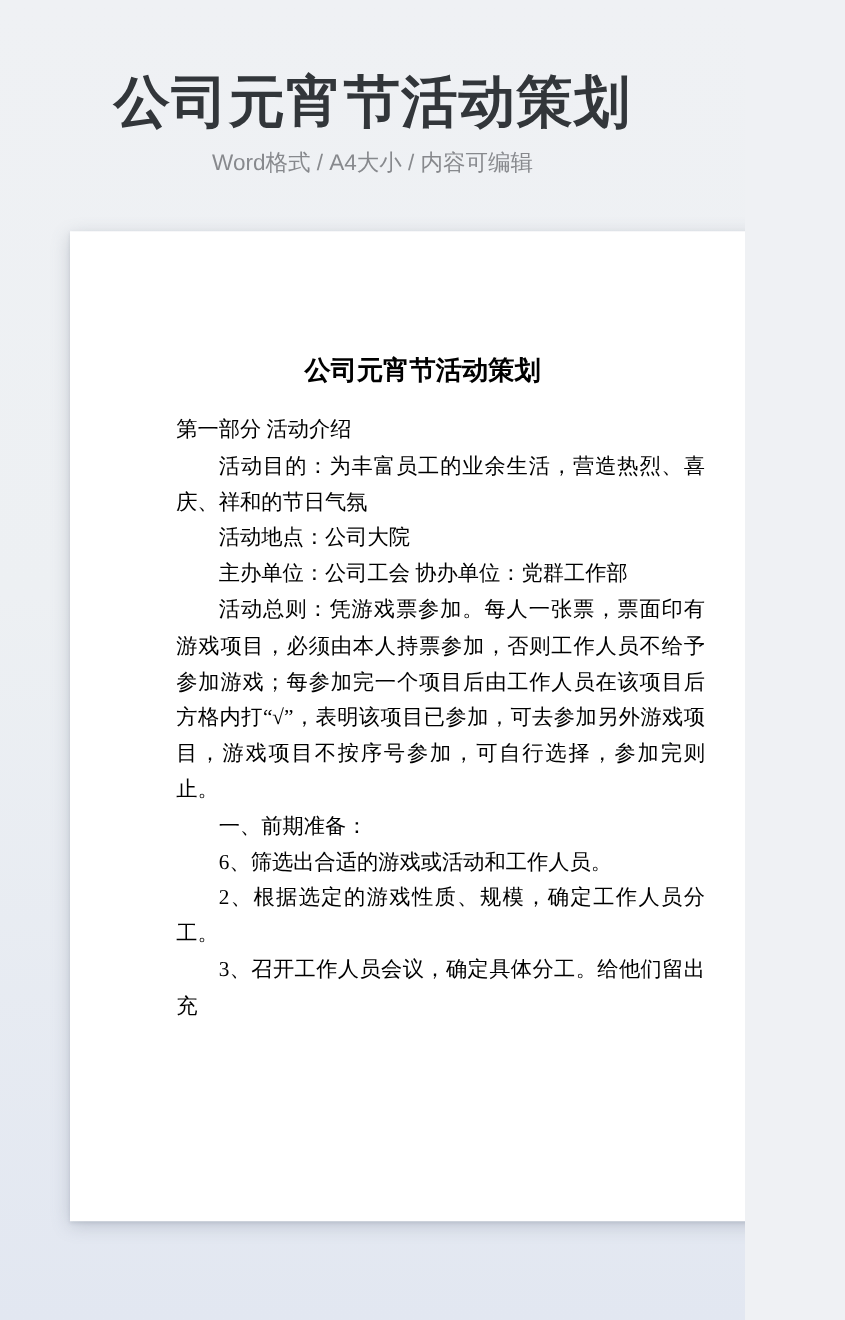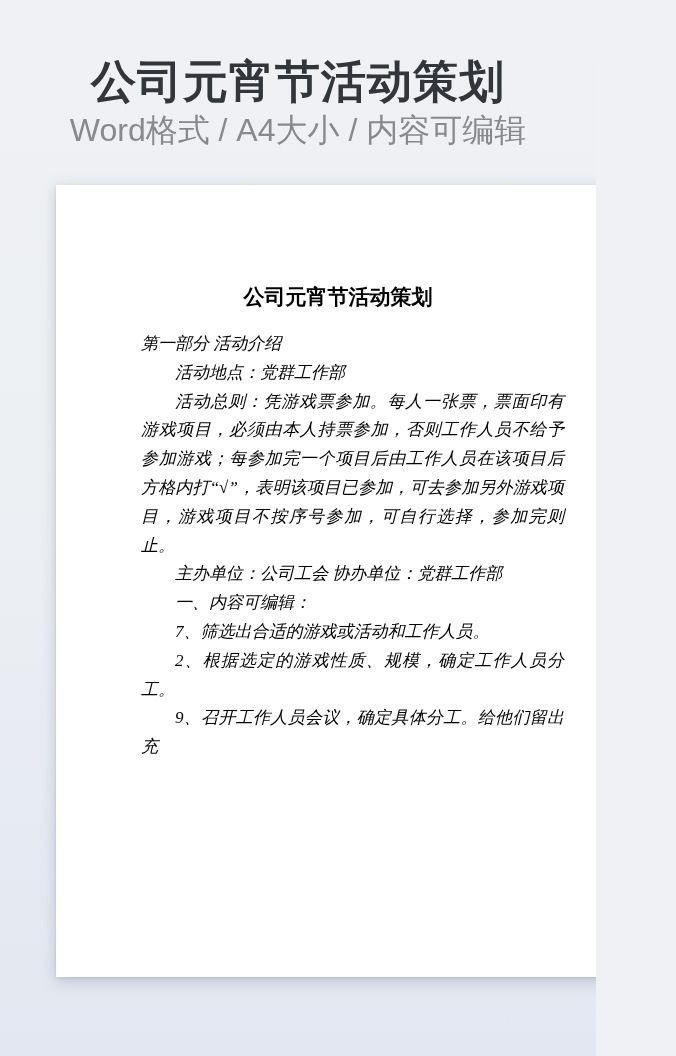--- a/index.html
+++ b/index.html
@@ -23,21 +23,21 @@
   .banner-title {
     margin-top: 56px;
     font-size: 45px;
     line-height: 52px;
     font-weight: 800;
     color: #32363a;
     letter-spacing: 1px;
   }
   .banner-subtitle {
     margin-top: 6px;
-    font-size: 32px;
+    font-size: 18px;
     line-height: 32px;
     font-weight: 400;
     color: #87898d;
   }
   .page {
     position: absolute;
     left: 56px;
     top: 185px;
     width: 564px;
     height: 792px;
@@ -53,21 +53,20 @@
     color: #000000;
     font-family: "Liberation Sans", "DejaVu Sans", sans-serif;
   }
   .doc-body {
     margin: 19px 56px 0 85px;
     font-family: "Liberation Serif", "DejaVu Serif", serif;
     font-size: 17px;
     line-height: 28.8px;
     color: #000000;
     text-align: justify;
-    font-style: italic;
   }
   .para {
     margin: 0;
     text-indent: 2em;
   }
   .para.flush {
     text-indent: 0;
   }
 </style>
 </head>
@@ -78,23 +77,24 @@
   <div class="banner">
     <div class="banner-title">公司元宵节活动策划</div>
     <div class="banner-subtitle">Word格式 / A4大小 / 内容可编辑</div>
   </div>
 
   <div class="page">
     <div class="doc-title">公司元宵节活动策划</div>
 
     <div class="doc-body">
       <p class="para flush">第一部分  活动介绍</p>
-      <p class="para">活动地点：党群工作部</p>
+      <p class="para">活动目的：为丰富员工的业余生活，营造热烈、喜庆、祥和的节日气氛</p>
+      <p class="para">活动地点：公司大院</p>
+      <p class="para">主办单位：公司工会  协办单位：党群工作部</p>
       <p class="para">活动总则：凭游戏票参加。每人一张票，票面印有游戏项目，必须由本人持票参加，否则工作人员不给予参加游戏；每参加完一个项目后由工作人员在该项目后方格内打“√”，表明该项目已参加，可去参加另外游戏项目，游戏项目不按序号参加，可自行选择，参加完则止。</p>
-      <p class="para">主办单位：公司工会  协办单位：党群工作部</p>
-      <p class="para">一、内容可编辑：</p>
-      <p class="para">7、筛选出合适的游戏或活动和工作人员。</p>
+      <p class="para">一、前期准备：</p>
+      <p class="para">6、筛选出合适的游戏或活动和工作人员。</p>
       <p class="para">2、根据选定的游戏性质、规模，确定工作人员分工。</p>
-      <p class="para">9、召开工作人员会议，确定具体分工。给他们留出充</p>
+      <p class="para">3、召开工作人员会议，确定具体分工。给他们留出充</p>
     </div>
   </div>
 
 </div>
 
 </body></html>

